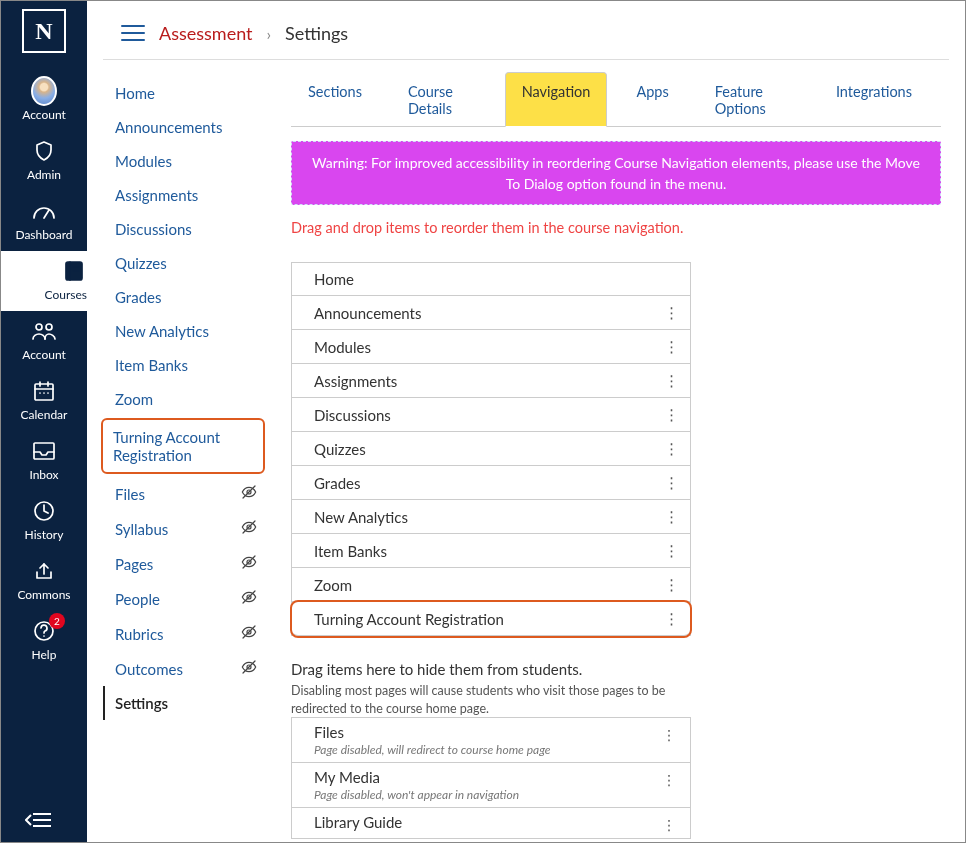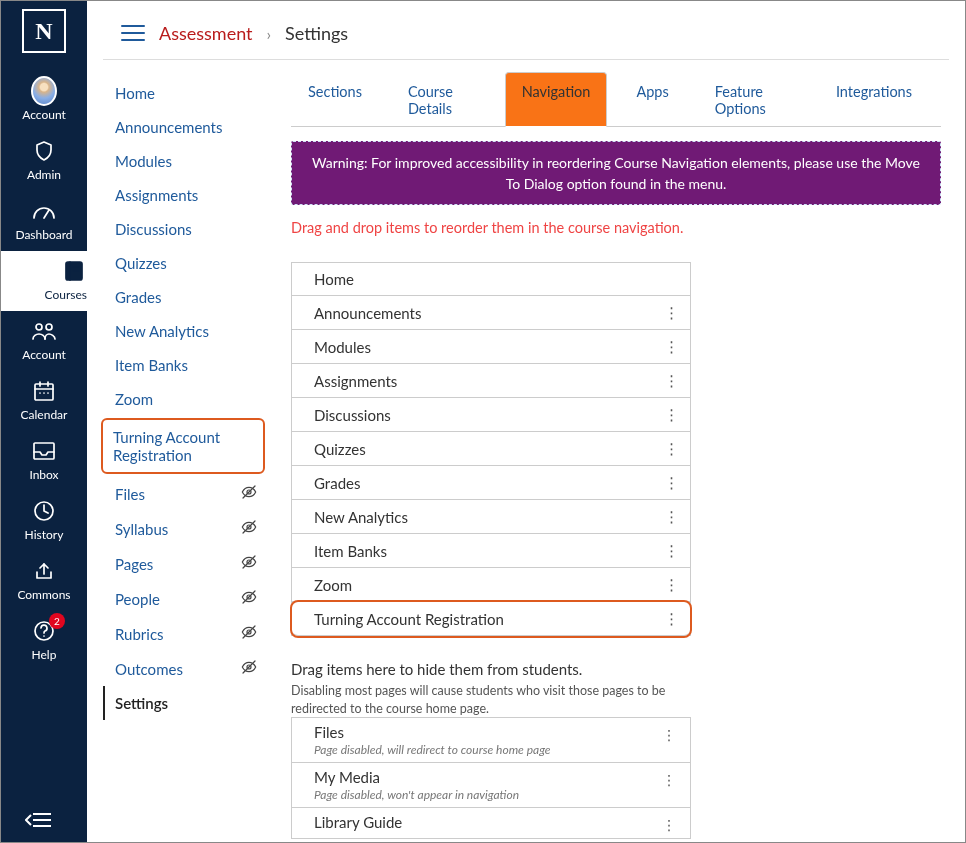--- a/index.html
+++ b/index.html
@@ -105,25 +105,25 @@
     color:#1f5a9b; font-size:14.5px; cursor:pointer;
     border:1px solid transparent;
     border-bottom:none;
     margin-right: 12px;
   }
   .tabs .tab.active {
     color:#333;
     border:1px solid #ccc;
     border-bottom:1px solid #fff;
     border-top-left-radius:4px; border-top-right-radius:4px;
-    margin-bottom:-1px; background:#f97316;
+    margin-bottom:-1px; background:#fde047;
   }
 
   .warning {
-    background:#701a75; color:#fff;
+    background:#d946ef; color:#fff;
     border:1px dashed #cfe2f5;
     padding: 10px 16px; text-align:center;
     border-radius:2px; line-height:1.5;
     margin-bottom: 14px;
   }
 
   .instruction { font-size:14.5px; color:#ef4444; margin-bottom: 26px; }
 
   .navlist {
     border:1px solid #ccc; border-bottom:none;

